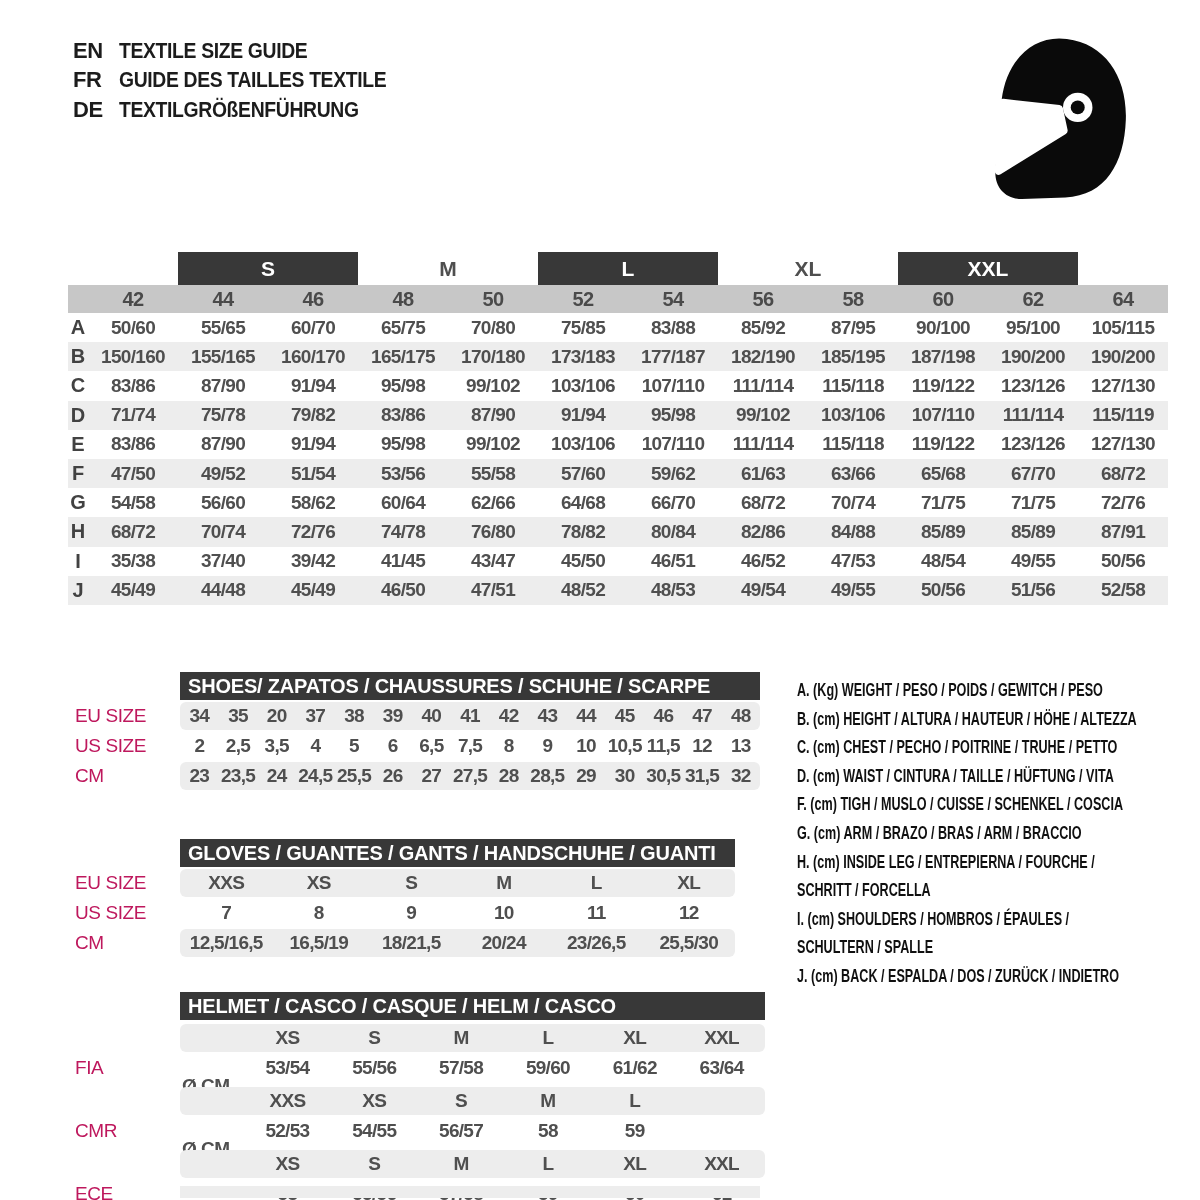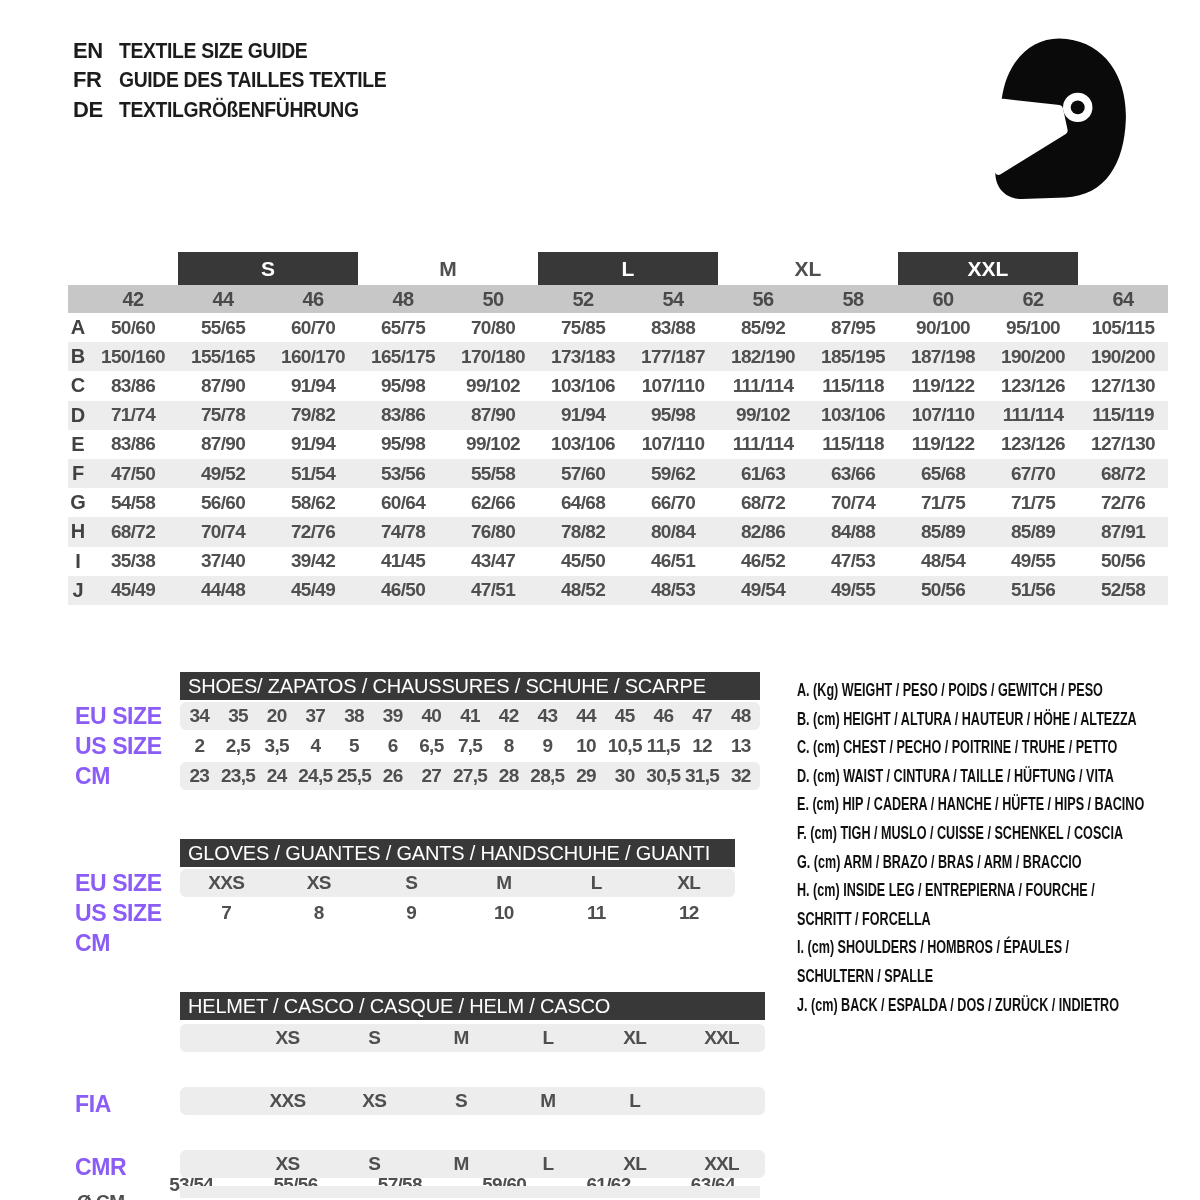--- a/index.html
+++ b/index.html
@@ -33,31 +33,31 @@
   .mcell{flex:0 0 90px;display:flex;align-items:center;justify-content:center;
          font-size:19px;font-weight:bold;color:#4f4f4f;letter-spacing:-0.7px;white-space:nowrap;}
 
   
   .sub-table{position:absolute;}
   #shoes-table{left:75px;top:672px;width:685px;}
   #gloves-table{left:75px;top:839px;width:660px;}
   #helmet-table{left:75px;top:948px;width:690px;}
   .tbar-row{display:flex;margin-bottom:2px;height:28px;}
   #helmet-table .tbar-row{margin-bottom:4px;margin-top:44px;}
-  .tlabel{flex:0 0 105px;display:flex;align-items:center;font-size:23px;font-weight:bold;
-          color:#8b5cf6;letter-spacing:-0.4px;white-space:nowrap;}
+  .tlabel{flex:0 0 105px;display:flex;align-items:center;font-size:19px;font-weight:normal;
+          color:#be185d;letter-spacing:-0.4px;white-space:nowrap;}
   .tbar{flex:1;background:#383838;display:flex;align-items:center;padding-left:8px;box-sizing:border-box;}
-  .tbar-text{color:#ffffff;font-size:20px;font-weight:normal;letter-spacing:-0.2px;white-space:nowrap;}
+  .tbar-text{color:#ffffff;font-size:20px;font-weight:bold;letter-spacing:-0.2px;white-space:nowrap;}
   .srow{display:flex;height:28px;margin-bottom:2px;}
   .scont{flex:1;display:flex;border-radius:6px;}
   .scont.band{background:#ededed;}
   .scell{flex:1;display:flex;align-items:center;justify-content:center;
          font-size:19px;font-weight:bold;color:#4f4f4f;letter-spacing:-0.7px;white-space:nowrap;}
   .helmet-band{height:28px;margin-bottom:0;}
-  .helmet-vrow{height:32px;margin-bottom:3px;flex-direction:column;}
+  .helmet-vrow{height:32px;margin-bottom:3px;}
   .unit-cell{flex:0 0 62px;display:flex;align-items:center;padding-left:2px;
              font-size:19px;font-weight:bold;color:#4f4f4f;letter-spacing:-0.5px;margin-top:34px;}
   .bottom-strip{position:absolute;left:180px;top:1186px;width:580px;height:12px;background:#ededed;}
 
   
   #legend{position:absolute;left:797px;top:676px;width:400px;}
   .legend-line{font-size:17.5px;font-weight:bold;color:#101010;line-height:28.6px;
                white-space:nowrap;transform:scaleX(.72);transform-origin:0 50%;letter-spacing:0;}
 </style>
 </head>
@@ -359,20 +359,28 @@
           <div class="scell">7</div>
           <div class="scell">8</div>
           <div class="scell">9</div>
           <div class="scell">10</div>
           <div class="scell">11</div>
           <div class="scell">12</div>
         </div>
       </div>
       <div class="srow">
         <div class="tlabel">CM</div>
+        <div class="scont band">
+          <div class="scell">12,5/16,5</div>
+          <div class="scell">16,5/19</div>
+          <div class="scell">18/21,5</div>
+          <div class="scell">20/24</div>
+          <div class="scell">23/26,5</div>
+          <div class="scell">25,5/30</div>
+        </div>
       </div>
     </div>
   <div class="sub-table" id="helmet-table">
       <div class="tbar-row">
         <div class="tlabel"></div>
         <div class="tbar">
           <div class="tbar-text">HELMET / CASCO / CASQUE / HELM / CASCO</div>
         </div>
       </div>
       <div class="srow helmet-band">
@@ -457,23 +465,20 @@
       <div class="legend-item">
         <div class="legend-line">B. (cm) HEIGHT / ALTURA / HAUTEUR / HÖHE / ALTEZZA</div>
       </div>
       <div class="legend-item">
         <div class="legend-line">C. (cm) CHEST / PECHO / POITRINE / TRUHE / PETTO</div>
       </div>
       <div class="legend-item">
         <div class="legend-line">D. (cm) WAIST / CINTURA / TAILLE / HÜFTUNG / VITA</div>
       </div>
       <div class="legend-item">
-        <div class="legend-line">E. (cm) HIP / CADERA / HANCHE / HÜFTE / HIPS /  BACINO</div>
-      </div>
-      <div class="legend-item">
         <div class="legend-line">F. (cm) TIGH / MUSLO / CUISSE / SCHENKEL / COSCIA</div>
       </div>
       <div class="legend-item">
         <div class="legend-line">G. (cm) ARM / BRAZO / BRAS / ARM / BRACCIO</div>
       </div>
       <div class="legend-item">
         <div class="legend-line">H. (cm) INSIDE LEG / ENTREPIERNA / FOURCHE /</div>
         <div class="legend-line">SCHRITT / FORCELLA</div>
       </div>
       <div class="legend-item">

